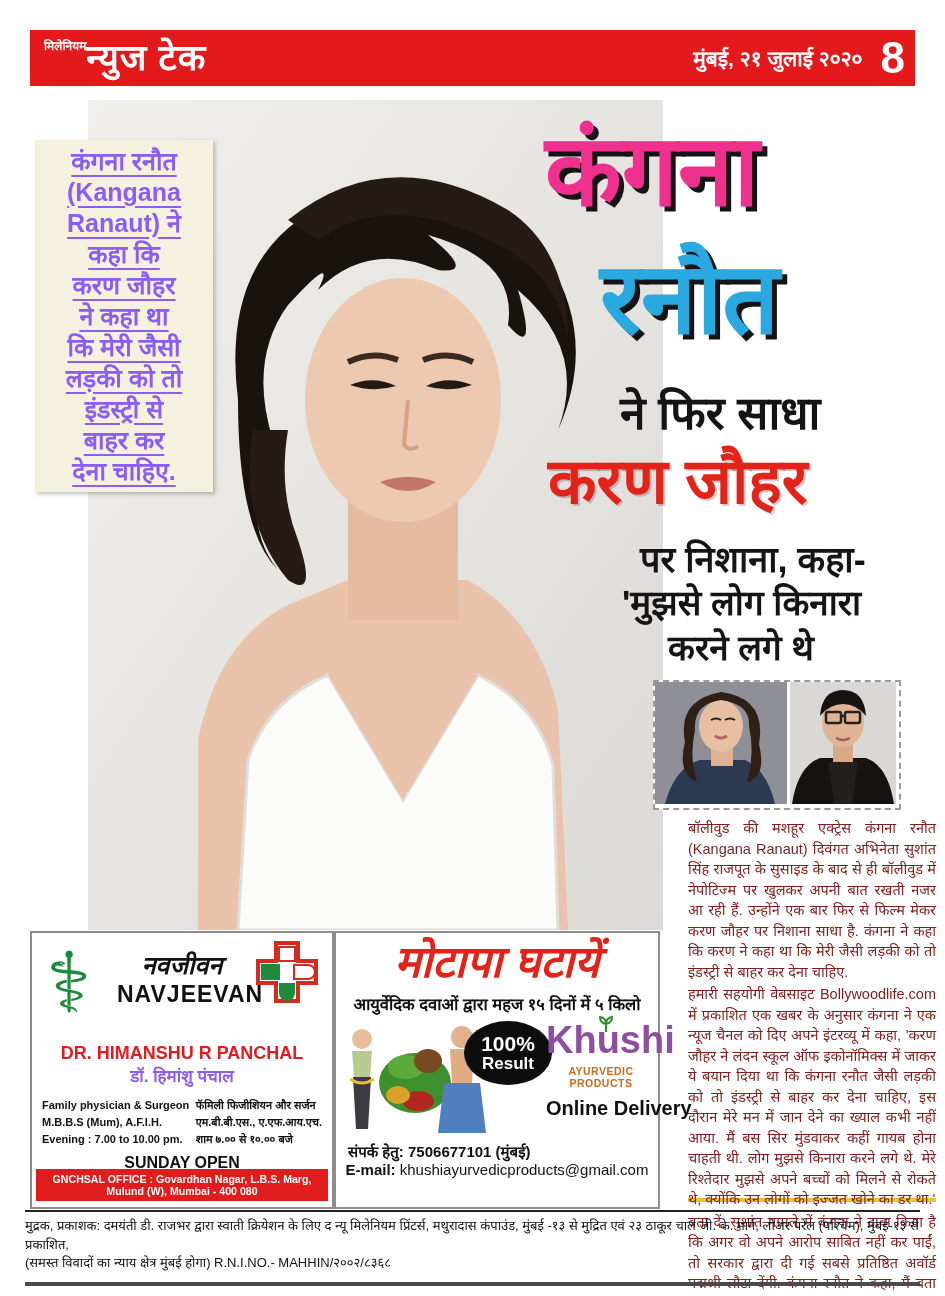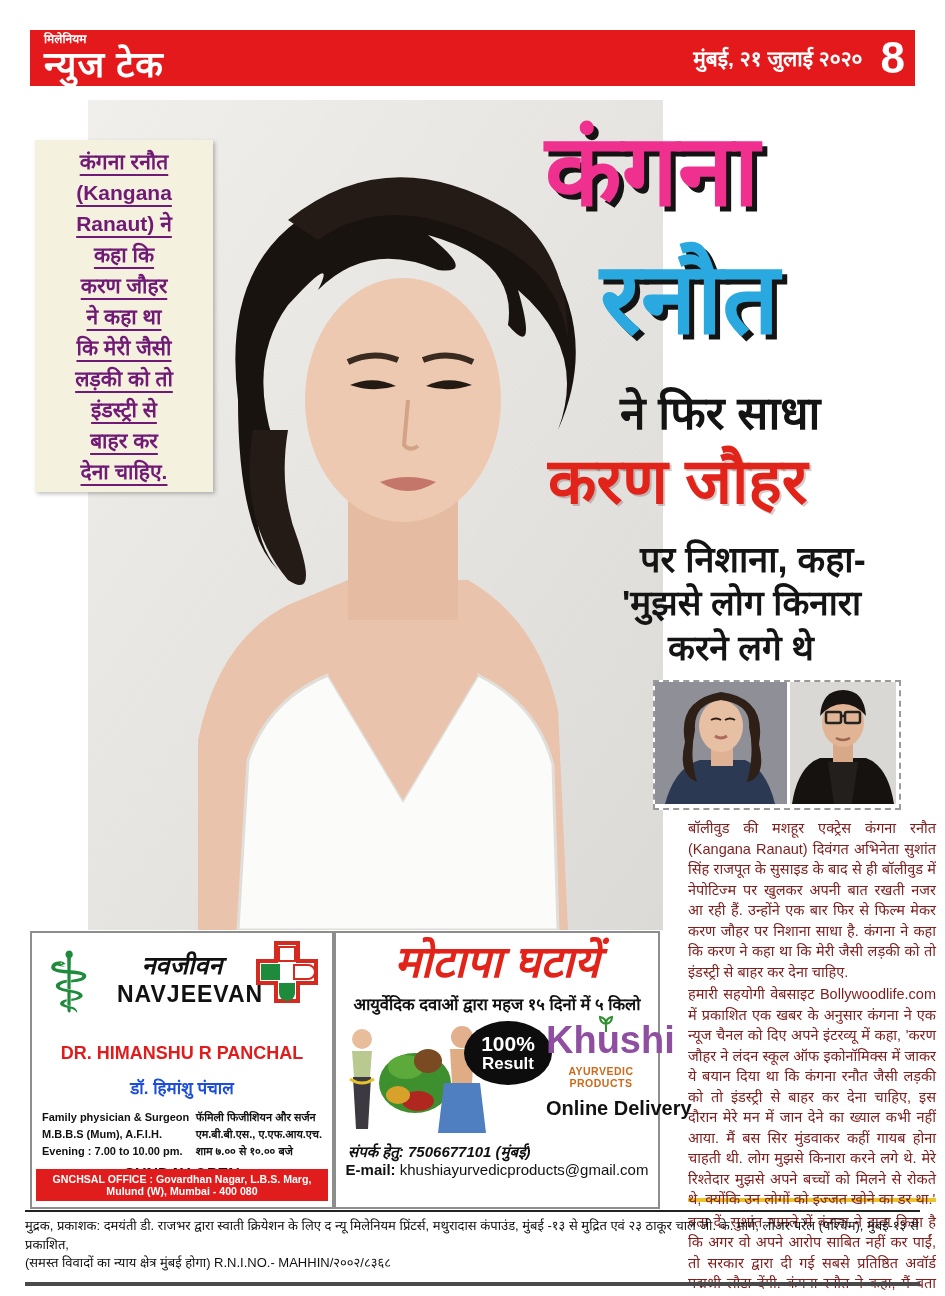--- a/index.html
+++ b/index.html
@@ -5,38 +5,38 @@
   html,body{margin:0;padding:0;background:#ffffff;}
   .page{
     position:relative;width:945px;height:1296px;background:#ffffff;overflow:hidden;
     font-family:"Liberation Sans","DejaVu Sans",sans-serif;color:#1c1c1c;
   }
   
   .masthead{
     position:absolute;left:30px;top:30px;width:885px;height:56px;background:#e4191c;
     display:flex;align-items:center;justify-content:space-between;color:#fff;
   }
-  .mast-left{display:flex;flex-direction:column;line-height:1;padding-left:14px;}
+  .mast-left{display:flex;line-height:1;padding-left:14px;}
   .mast-small{font-size:12px;font-weight:bold;margin-bottom:2px;}
   .mast-big{font-size:36px;font-weight:bold;letter-spacing:1px;}
   .mast-center{font-size:33px;font-weight:bold;font-style:italic;letter-spacing:1px;}
   .mast-right{display:flex;align-items:center;gap:18px;padding-right:10px;}
   .mast-date{font-size:21px;font-weight:bold;}
   .mast-page{font-size:44px;font-weight:bold;line-height:1;}
   
   .main-photo{position:absolute;left:88px;top:100px;width:575px;height:830px;overflow:hidden;}
   
   .side-quote{
     position:absolute;left:35px;top:140px;width:178px;height:352px;background:#f4f1df;
     box-shadow:2px 2px 4px rgba(0,0,0,.25);
     display:flex;flex-direction:column;justify-content:center;align-items:center;
   }
   .side-quote .q-line{
-    font-size:21px;font-weight:bold;line-height:31px;text-decoration:underline;
-    text-underline-offset:5px;color:#701a75;white-space:nowrap;
+    font-size:25px;font-weight:bold;line-height:31px;text-decoration:underline;
+    text-underline-offset:5px;color:#8b5cf6;white-space:nowrap;
   }
   
   .hl{position:absolute;white-space:nowrap;font-weight:bold;line-height:1;}
   .hl-1{left:545px;top:120px;font-size:100px;color:#f0308e;text-shadow:5px 5px 0 #141414;}
   .hl-2{left:600px;top:248px;font-size:100px;color:#2aa9e0;text-shadow:5px 5px 0 #141414;}
   .hl-3{left:620px;top:390px;font-size:46px;color:#141414;}
   .hl-4{left:548px;top:450px;font-size:63px;color:#e2231a;text-shadow:2px 2px 0 #33000033;}
   .hl-5{left:640px;top:542px;font-size:36px;color:#141414;}
   .hl-6{left:622px;top:585px;font-size:35px;color:#141414;}
   .hl-7{left:668px;top:630px;font-size:35px;color:#141414;}
@@ -60,21 +60,21 @@
   .ad{position:absolute;background:#fff;border:2px solid #8d8d8d;}
   .ad-nav{left:30px;top:931px;width:300px;height:274px;}
   .ad-khu{left:334px;top:931px;width:322px;height:274px;}
   .nav-top{position:relative;height:110px;}
   .caduceus{position:absolute;left:14px;top:2px;font-size:84px;line-height:96px;color:#1e8a3c;}
   .nav-names{position:absolute;left:85px;top:14px;width:130px;text-align:center;}
   .nav-hi{font-size:25px;font-weight:bold;color:#111;font-style:italic;}
   .nav-en{font-size:23px;font-weight:bold;letter-spacing:1px;color:#111;}
   .pharm-cross{position:absolute;right:12px;top:6px;}
   .nav-doc-en{text-align:center;font-size:18px;font-weight:bold;color:#e11c1c;margin-top:0px;}
-  .nav-doc-hi{text-align:center;font-size:17px;font-weight:bold;color:#1d4ed8;margin-top:12px;}
+  .nav-doc-hi{text-align:center;font-size:17px;font-weight:bold;color:#8b5cf6;margin-top:0;}
   .nav-cols{display:flex;justify-content:space-between;padding:10px 10px 0 10px;}
   .nav-col{font-size:11px;font-weight:bold;line-height:17px;color:#111;}
   .nav-col.right{text-align:left;}
   .nav-sunday{text-align:center;font-size:16px;font-weight:bold;color:#111;margin-top:6px;}
   .nav-office{
     position:absolute;left:4px;right:4px;bottom:6px;background:#e11c1c;color:#fff;
     font-size:10.6px;font-weight:bold;text-align:center;padding:4px 1px;
   }
   .khu-title{text-align:center;font-size:44px;font-weight:bold;font-style:italic;color:#e2231a;margin-top:4px;line-height:1.15;}
   .khu-sub{text-align:center;font-size:16.5px;font-weight:bold;color:#111;margin-top:4px;}
@@ -84,21 +84,21 @@
     position:absolute;left:128px;top:0px;width:88px;height:64px;border-radius:50%;
     background:#0d0d0d;color:#fff;display:flex;flex-direction:column;align-items:center;justify-content:center;line-height:1.05;
   }
   .badge-100 .b1{font-size:21px;font-weight:bold;}
   .badge-100 .b2{font-size:17px;font-weight:bold;}
   .khu-brandbox{position:absolute;left:210px;top:0px;width:110px;text-align:center;}
   .khu-brand{font-size:38px;font-weight:bold;color:#8e4fa0;line-height:1;position:relative;}
   .plant-icon{position:absolute;left:52px;top:-6px;}
   .khu-brand-sub{font-size:10.5px;font-weight:bold;color:#cc6a1a;letter-spacing:.5px;margin-top:6px;}
   .khu-delivery{font-size:20px;font-weight:bold;color:#111;margin-top:8px;white-space:nowrap;}
-  .khu-contact{font-size:15px;font-weight:bold;color:#111;margin:2px 0 0 12px;font-style:italic;}
+  .khu-contact{font-size:15px;font-weight:bold;color:#111;margin:2px 0 0 12px;}
   .khu-email{font-size:15px;color:#111;text-align:center;margin-top:0;}
   .khu-email .lbl{font-weight:bold;}
   
   .footer{
     position:absolute;left:25px;top:1210px;width:895px;border-top:2px solid #222;
     padding-top:5px;font-size:13px;line-height:18.5px;color:#111;
   }
   .footer-bottom-rule{position:absolute;left:25px;top:1282px;width:895px;border-top:4px solid #4a4a4a;}
 </style>
 </head>

